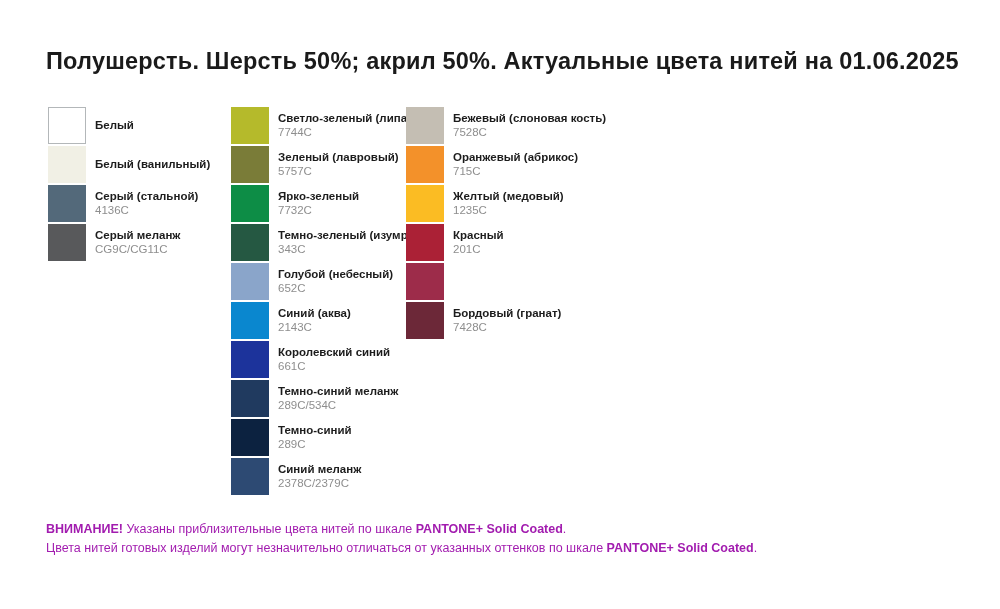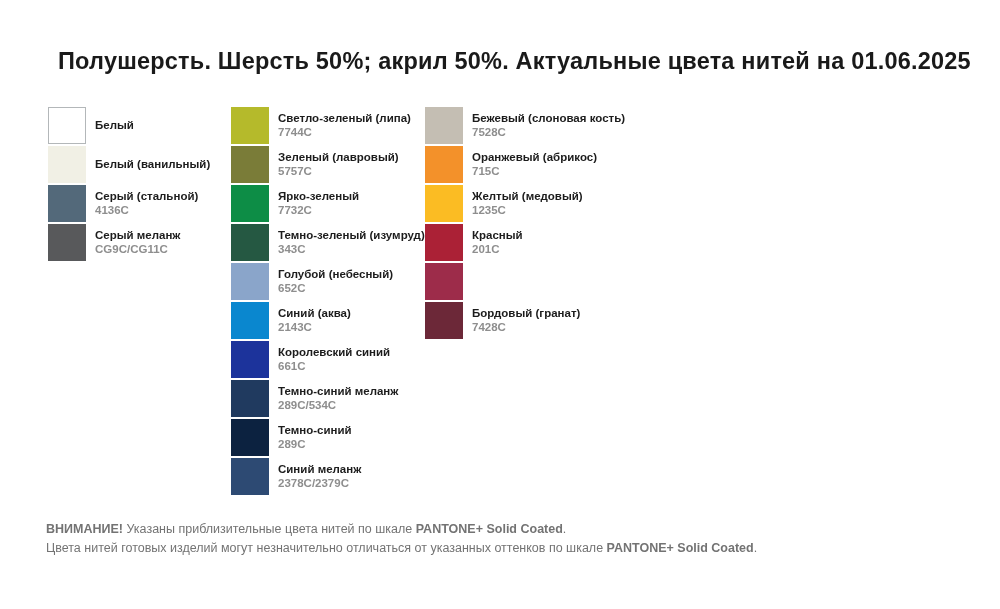--- a/index.html
+++ b/index.html
@@ -7,39 +7,39 @@
   body {
     background: #ffffff;
     font-family: "Liberation Sans", sans-serif;
     position: relative;
     overflow: hidden;
     color: #1a1a1a;
   }
   .page { position: absolute; inset: 0; }
   h1.title {
     position: absolute;
-    left: 58px;
+    left: 46px;
     top: 48px;
     font-size: 23.5px;
     font-weight: bold;
     letter-spacing: 0.2px;
     color: #1a1a1a;
     white-space: nowrap;
   }
   .grid {
     position: absolute;
     left: 48px;
     top: 107px;
     display: flex;
     align-items: flex-start;
   }
   .col { display: flex; flex-direction: column; }
   .col-1 { width: 183px; }
   .col-2 { width: 175px; }
-  .col-3 { width: 220px; margin-left: 19px; }
+  .col-3 { width: 220px; }
   .row {
     display: flex;
     align-items: center;
     height: 37px;
     margin-bottom: 2px;
   }
   .swatch {
     width: 38px;
     height: 37px;
     flex: 0 0 38px;
@@ -52,29 +52,28 @@
     color: #1c1c1c;
     line-height: 13px;
     white-space: nowrap;
   }
   .lbl .code {
     font-size: 11.5px;
     color: #8e8e8e;
     line-height: 13px;
     margin-top: 1px;
     white-space: nowrap;
-    font-weight: bold;
   }
   .footer {
     position: absolute;
     left: 46px;
     top: 520px;
     font-size: 12.5px;
     line-height: 19px;
-    color: #737373;
+    color: #a21caf;
   }
   .footer b { font-weight: bold; }
 </style>
 </head>
 <body>
 
 <div class="page">
 
   <h1 class="title">Полушерсть. Шерсть 50%; акрил 50%. Актуальные цвета нитей на 01.06.2025</h1>
 

